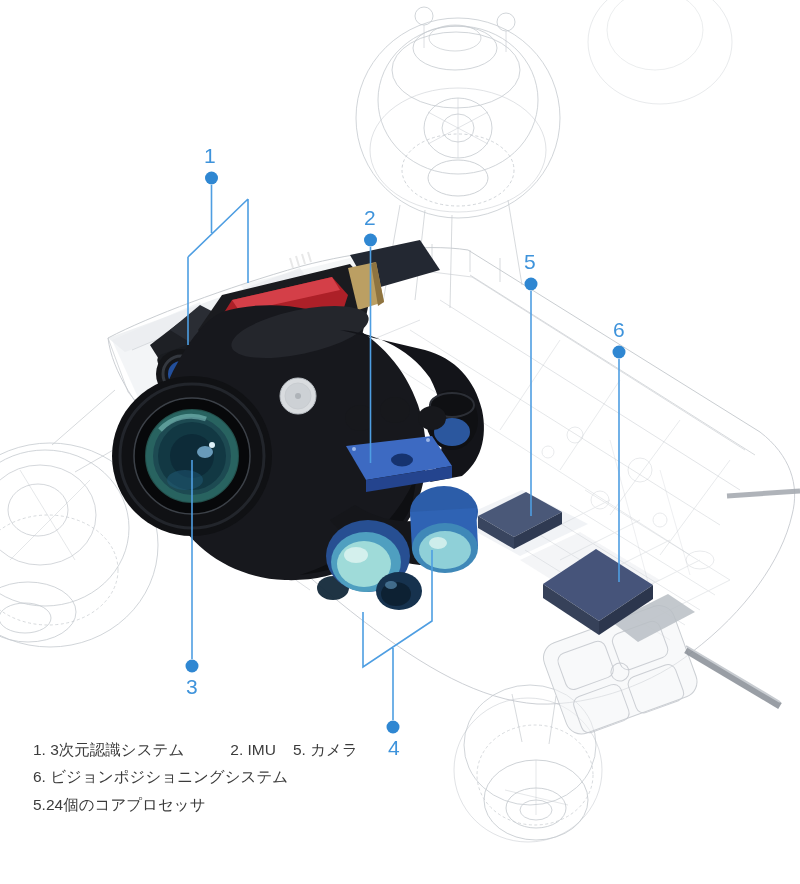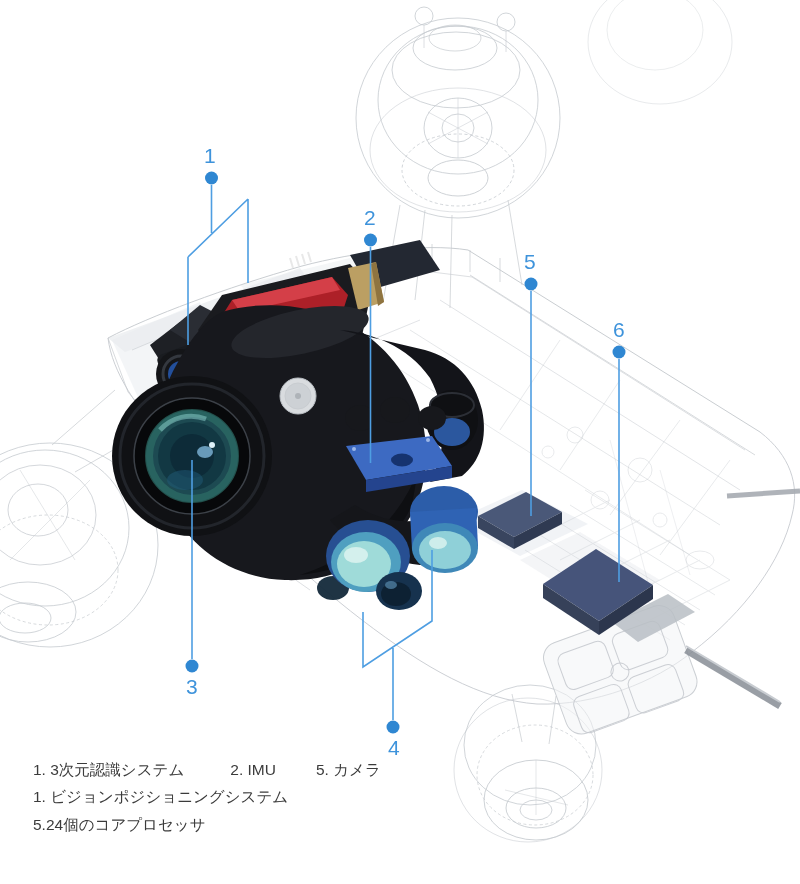--- a/index.html
+++ b/index.html
@@ -2,26 +2,26 @@
 <html><head>
 <meta charset="utf-8">
 <style>
   html,body{margin:0;padding:0;background:#ffffff;}
   .stage{position:relative;width:800px;height:884px;background:#fff;overflow:hidden;
          font-family:"Liberation Sans",sans-serif;}
   .stage svg{position:absolute;left:0;top:0;}
   .callout-num{position:absolute;transform:translateX(-50%);
          font-size:21px;font-weight:400;color:#3E93DB;letter-spacing:.5px;
          font-family:"Liberation Sans",sans-serif;line-height:22px;}
-  .legend{position:absolute;left:33px;top:756px;width:560px;color:#3b3b3b;
+  .legend{position:absolute;left:33px;top:736px;width:560px;color:#3b3b3b;
           font-size:15.5px;line-height:27.3px;font-family:"Liberation Sans",sans-serif;}
   .legend-row{display:flex;white-space:nowrap;}
   .legend-item{display:inline-block;}
   .gap-lg{margin-right:46px;}
-  .gap-md{margin-right:40px;}
+  .gap-md{margin-right:17px;}
   .gap-sm{margin-right:35px;}
 </style>
 </head>
 <body>
 
 <div class="stage">
 
 <svg width="800" height="884" viewBox="0 0 800 884">
 
   <g stroke="#c6cacf" fill="none" stroke-width="1">
@@ -249,20 +249,20 @@
 <span class="callout-num" style="left:530px;top:251px;">5</span>
 <span class="callout-num" style="left:619px;top:319px;">6</span>
 
 <div class="legend">
   <div class="legend-row">
     <span class="legend-item gap-lg">1. 3次元認識システム</span>
     <span class="legend-item gap-md">2. IMU</span>
     <span class="legend-item">5. カメラ</span>
   </div>
   <div class="legend-row">
-    <span class="legend-item">1. ビジョンポジショニングシステム</span>
+    <span class="legend-item">6. ビジョンポジショニングシステム</span>
   </div>
   <div class="legend-row">
     <span class="legend-item gap-sm">5.24個のコアプロセッサ</span>
   </div>
 </div>
 
 </div>
 
 </body></html>

